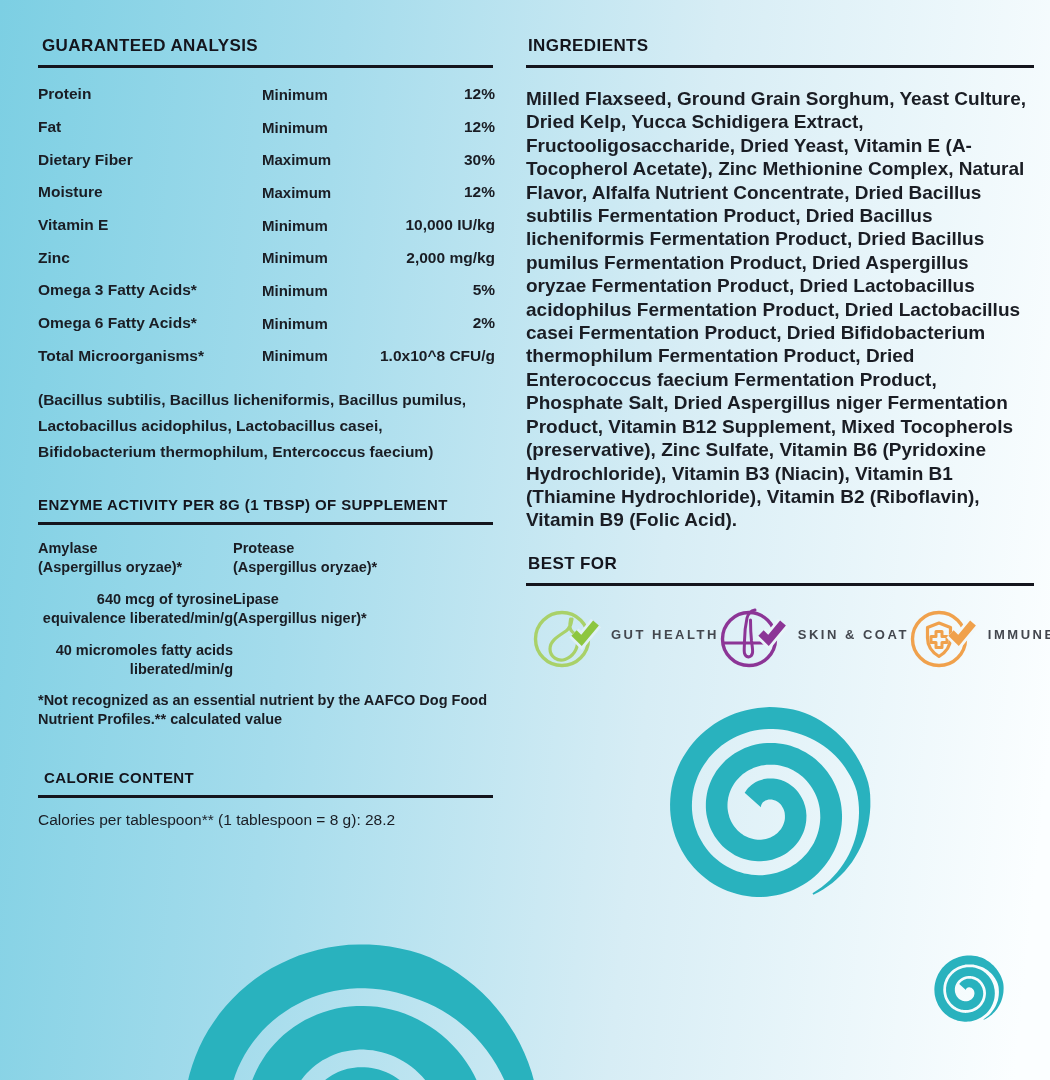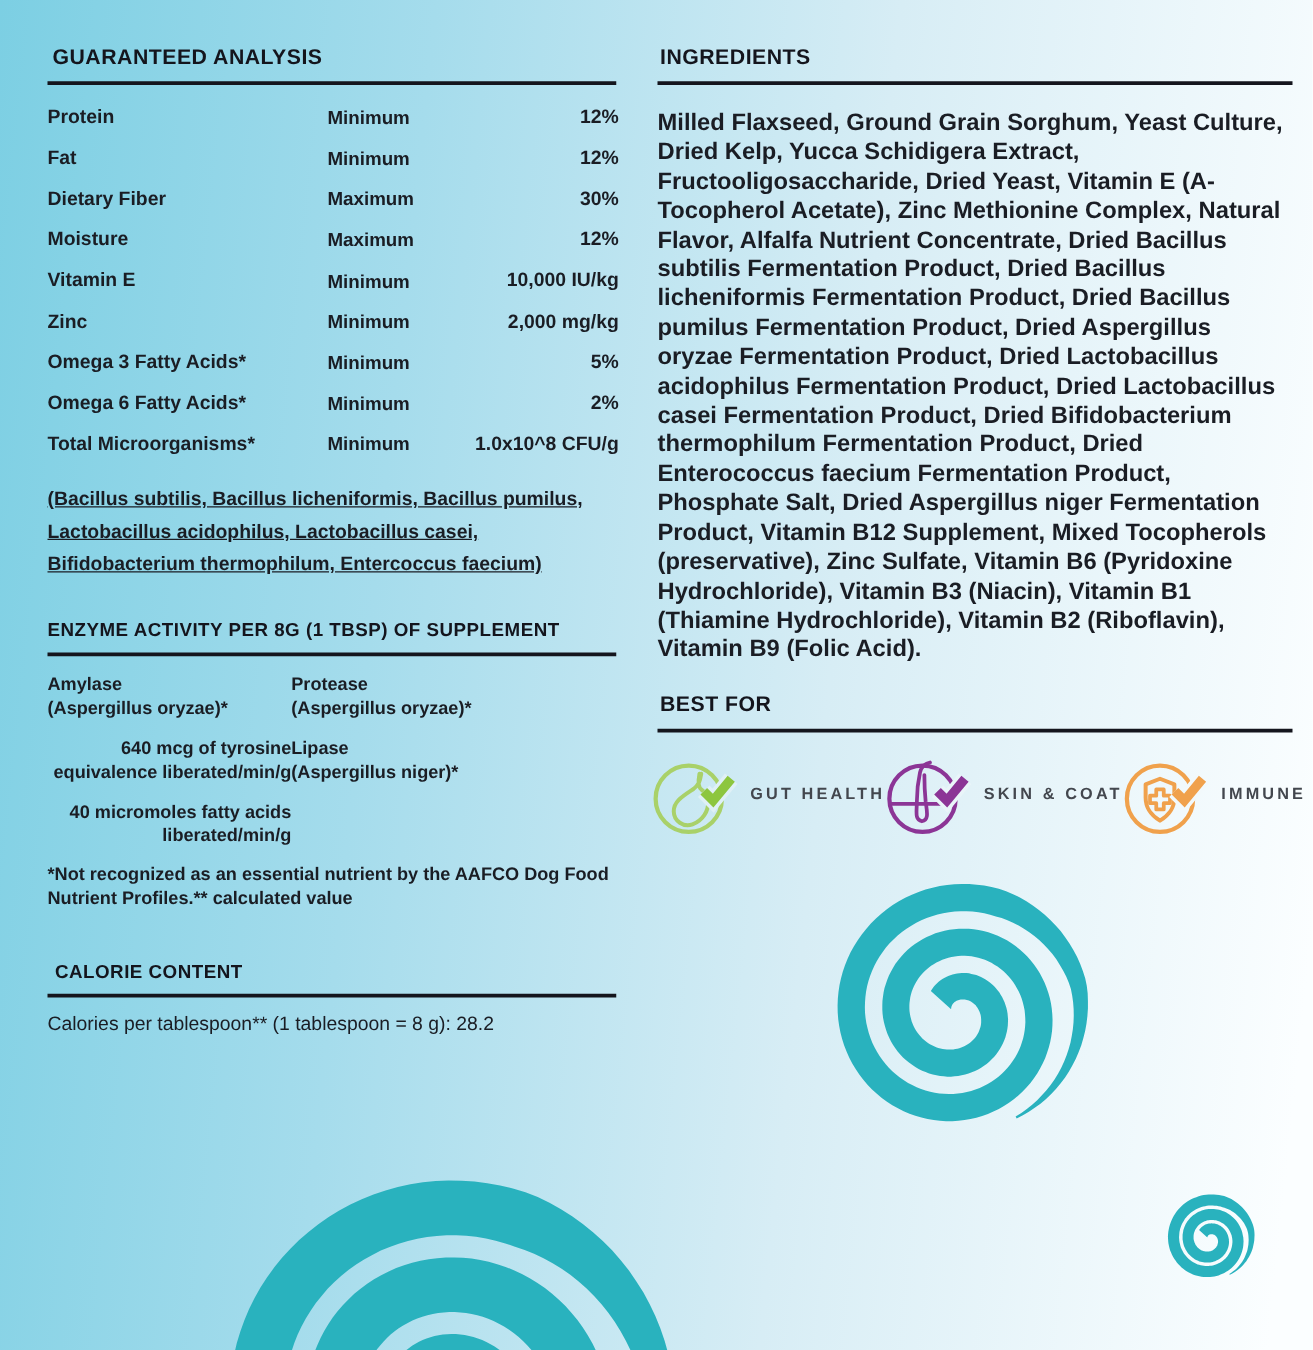--- a/index.html
+++ b/index.html
@@ -18,34 +18,34 @@
     font-size:17px;font-weight:700;letter-spacing:.4px;
     color:#14151d;padding:0 0 9px 4px;margin:0;
     border-bottom:3px solid #14151d;
   }
   .sec-title.small{font-size:15px;padding-left:0;}
   
   .ga-table{display:grid;grid-template-columns:224px 118px 1fr;grid-auto-rows:32.7px;align-items:center;margin-top:10px;}
   .ga-name{font-size:15.5px;font-weight:700;}
   .ga-qual{font-size:15px;font-weight:700;}
   .ga-val{font-size:15.5px;font-weight:700;text-align:right;white-space:nowrap;}
-  .ga-note{margin-top:15px;font-size:15.5px;font-weight:700;line-height:26px;text-decoration:underline;}
+  .ga-note{margin-top:15px;font-size:15.5px;font-weight:700;line-height:26px;}
   
   .enzyme-table{display:grid;grid-template-columns:195px 1fr;row-gap:14px;margin-top:14px;}
   .en-name{font-size:14.5px;font-weight:700;line-height:18.5px;}
   .en-val{font-size:14.5px;font-weight:700;line-height:18.5px;text-align:right;}
   .footnote{margin-top:13px;font-size:14.5px;font-weight:700;line-height:19px;}
   .calorie-text{margin-top:13px;font-size:15.5px;font-weight:400;}
   .mt-enz{margin-top:31px;}
   .mt-cal{margin-top:40px;}
   
   .ingredients-text{font-size:19px;font-weight:700;line-height:23.4px;}
   .mt-best{margin-top:22px;}
   
-  .bestfor-row{display:flex;align-items:center;justify-content:center;margin-top:16px;padding-left:6px;}
+  .bestfor-row{display:flex;align-items:center;justify-content:flex-start;margin-top:16px;padding-left:6px;}
   .bf-item{display:flex;align-items:center;}
   .bf-label{font-size:13px;font-weight:700;letter-spacing:2.5px;color:#43474e;margin-left:9px;white-space:nowrap;}
   .bf-icon{display:block;}
   
   .spiral{position:absolute;}
   .spiral path{fill:#29b2be;}
   .spiral-big-right{left:630px;top:676px;width:270px;height:270px;}
   .spiral-bottom-left{left:110px;top:886px;width:484px;height:484px;}
   .spiral-small-right{left:920px;top:944px;width:95px;height:95px;}
 </style>

